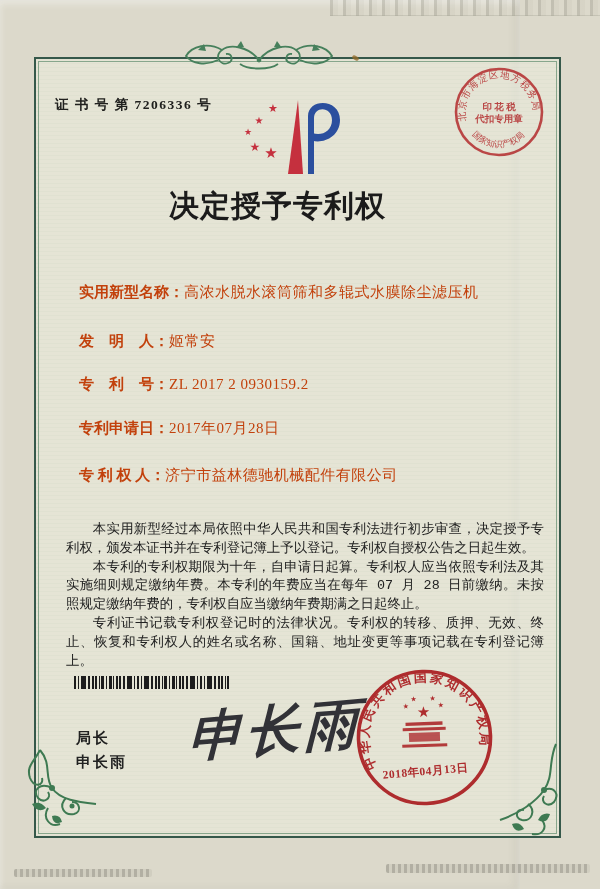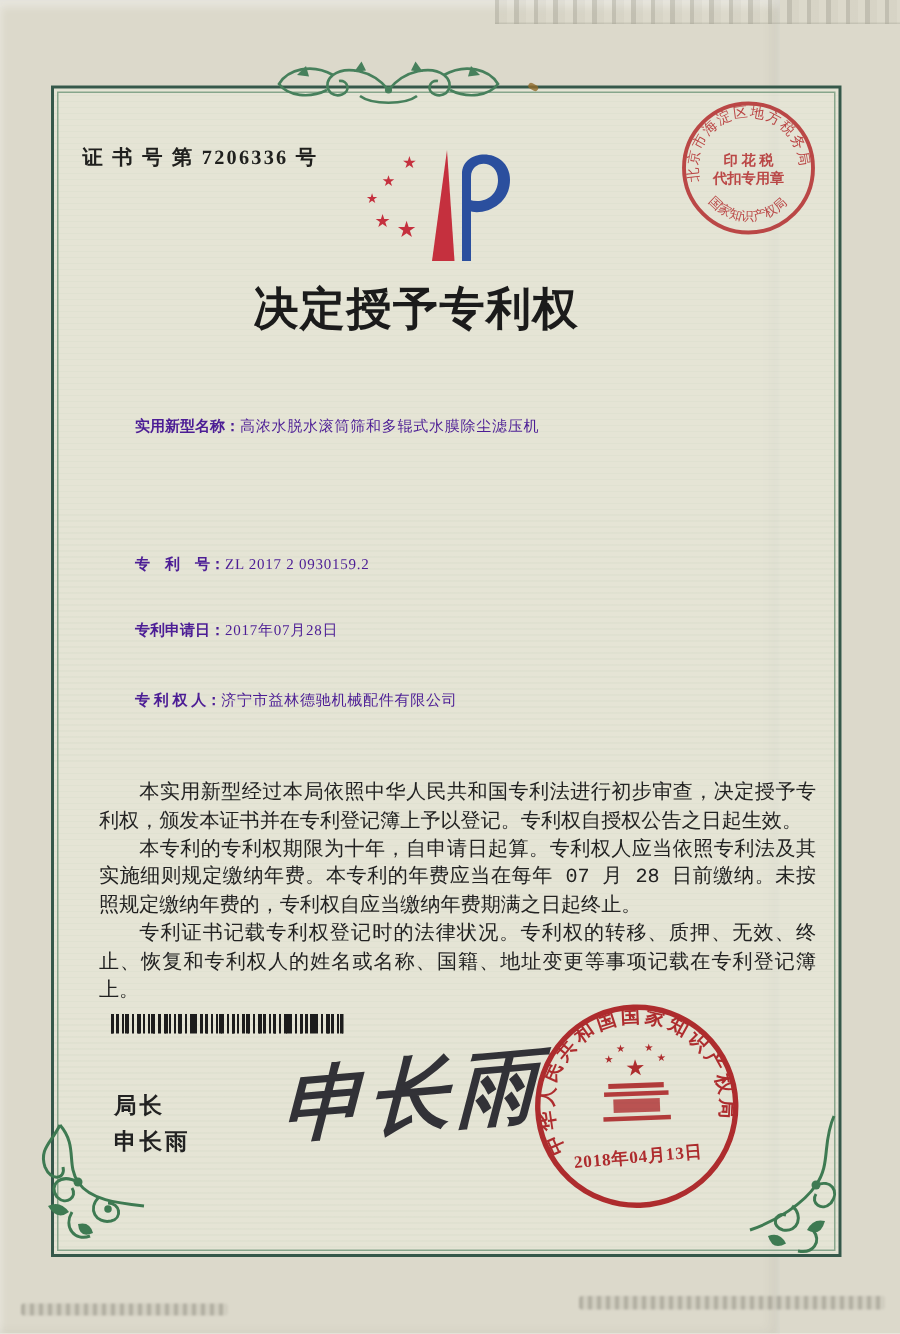--- a/index.html
+++ b/index.html
@@ -35,21 +35,21 @@
     border:1px solid #87a68c;
   }
   .cert-no{
     position:absolute;left:55px;top:96px;
     font-size:13.5px;color:#20201e;letter-spacing:1.5px;white-space:pre;font-weight:600;
   }
   .title{
     position:absolute;left:14px;top:186px;width:527px;text-align:center;
     font-size:30px;font-weight:600;color:#1b1b1b;letter-spacing:1px;white-space:pre;
   }
-  .field-row{position:absolute;left:80px;font-size:10px;color:#4c1d95;white-space:pre;}
+  .field-row{position:absolute;left:64px;font-size:15px;color:#c2410c;white-space:pre;}
   .field-label{font-weight:600;}
   .field-value{font-weight:500;letter-spacing:.5px;}
   .body-text{
     position:absolute;left:66px;top:521px;width:478px;
     font-size:13.4px;line-height:18.8px;color:#222;font-weight:500;text-align:justify;
   }
   .body-text p{margin:0;text-indent:2em;font-family:Liberation Mono, monospace;}
   .barcode{
     position:absolute;left:74px;top:676px;width:155px;height:13px;
     background:
@@ -170,20 +170,23 @@
       <text font-size="8.5">
         <textPath href="#taxBottom">国家知识产权局</textPath>
       </text>
       <text x="47" y="45" text-anchor="middle" font-size="9.5" font-weight="bold">印 花 税</text>
       <text x="47" y="57" text-anchor="middle" font-size="9.5" font-weight="bold">代扣专用章</text>
     </g>
   </svg>
 
   <div class="field-row" style="top:266px;">
     <span class="field-label">实用新型名称：</span><span class="field-value">高浓水脱水滚筒筛和多辊式水膜除尘滤压机</span>
+  </div>
+  <div class="field-row" style="top:315px;">
+    <span class="field-label">发　明　人：</span><span class="field-value">姬常安</span>
   </div>
   <div class="field-row" style="top:358px;">
     <span class="field-label">专　利　号：</span><span class="field-value">ZL 2017 2 0930159.2</span>
   </div>
   <div class="field-row" style="top:402px;">
     <span class="field-label">专利申请日：</span><span class="field-value">2017年07月28日</span>
   </div>
   <div class="field-row" style="top:449px;">
     <span class="field-label">专 利 权 人：</span><span class="field-value">济宁市益林德驰机械配件有限公司</span>
   </div>

